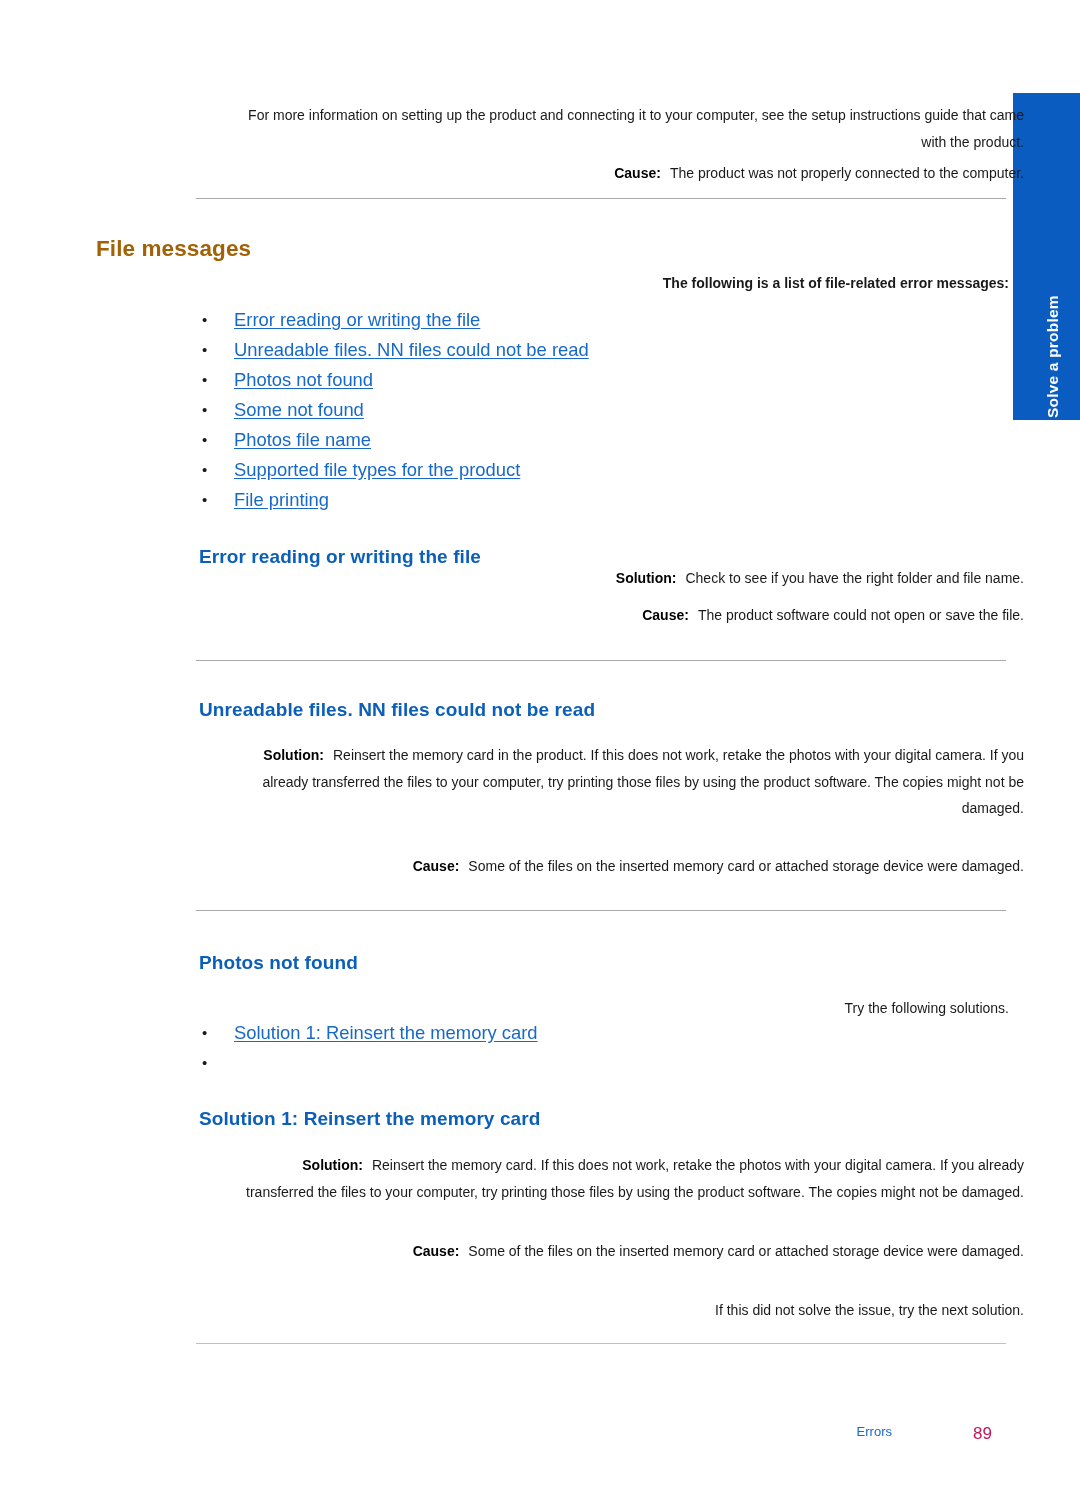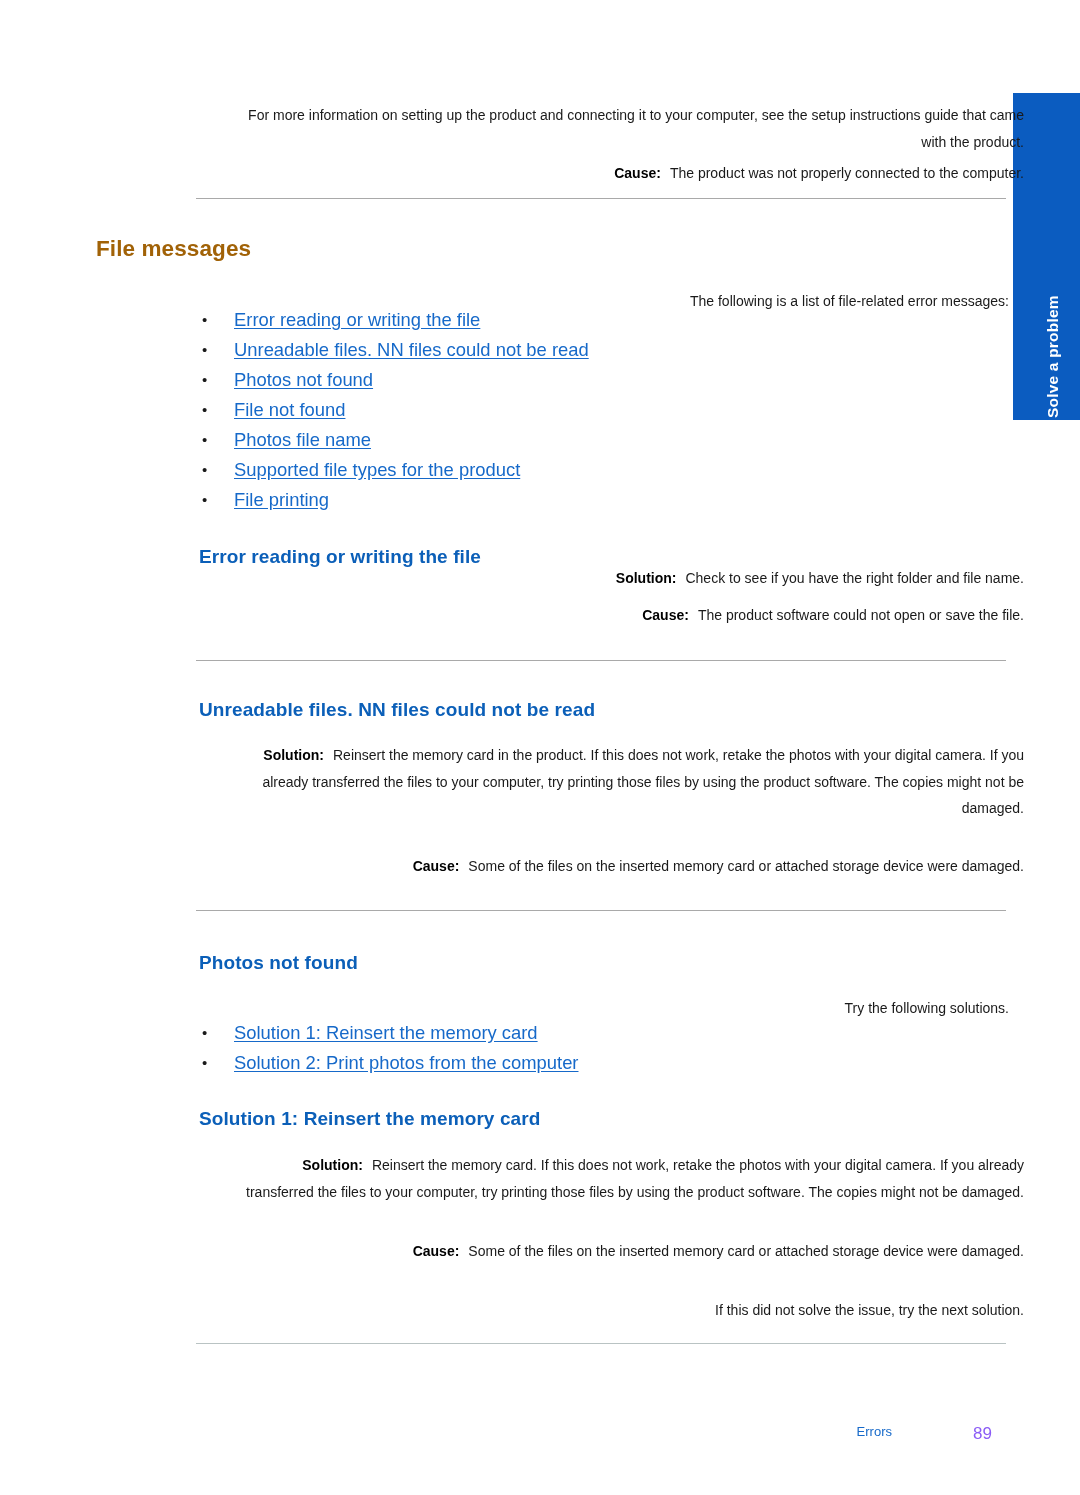--- a/index.html
+++ b/index.html
@@ -150,21 +150,21 @@
     right: 118px;
     top: 0;
     font-size: 13px;
     color: #1669c9;
   }
   .footer-page {
     position: absolute;
     right: 18px;
     top: 0;
     font-size: 17px;
-    color: #8b5cf6;
+    color: #be185d;
   }
 </style>
 </head>
 <body>
 
 <div class="page">
 
   <div class="side-tab">
     <span class="side-tab-label">Solve a problem</span>
   </div>
@@ -176,40 +176,40 @@
     </div>
 
     <div class="block" style="top:150px;">
       <p class="body wide"><span class="lbl">Cause:</span><span class="lbl-gap"></span><span>The product was not properly connected to the computer.</span></p>
     </div>
 
     <hr class="rule" style="top:198px;">
 
     <h1 class="sec-title" style="top:236px;">File messages</h1>
 
-    <div class="block" style="top:278px;">
+    <div class="block" style="top:260px;font-weight:bold;">
       <p class="body">The following is a list of file-related error messages:</p>
     </div>
 
     <ul class="linklist" style="top:305px;">
       <li>
         <span class="bullet">•</span>
         <a class="link">Error reading or writing the file</a>
       </li>
       <li>
         <span class="bullet">•</span>
         <a class="link">Unreadable files. NN files could not be read</a>
       </li>
       <li>
         <span class="bullet">•</span>
         <a class="link">Photos not found</a>
       </li>
       <li>
         <span class="bullet">•</span>
-        <a class="link">File not found</a>
+        <a class="link">Some not found</a>
       </li>
       <li>
         <span class="bullet">•</span>
         <a class="link">Photos file name</a>
       </li>
       <li>
         <span class="bullet">•</span>
         <a class="link">Supported file types for the product</a>
       </li>
       <li>
@@ -248,21 +248,20 @@
       <p class="body">Try the following solutions.</p>
     </div>
 
     <ul class="linklist" style="top:1018px;">
       <li>
         <span class="bullet">•</span>
         <a class="link">Solution 1: Reinsert the memory card</a>
       </li>
       <li>
         <span class="bullet">•</span>
-        <a class="link">Solution 2: Print photos from the computer</a>
       </li>
     </ul>
 
     <h2 class="sub-title" style="top:1108px;">Solution 1: Reinsert the memory card</h2>
 
     <div class="block" style="top:1142px;">
       <p class="body wide"><span class="lbl">Solution:</span><span class="lbl-gap"></span><span>Reinsert the memory card. If this does not work, retake the photos with your digital camera. If you already transferred the files to your computer, try printing those files by using the product software. The copies might not be damaged.</span></p>
     </div>
 
     <div class="block" style="top:1228px;">

